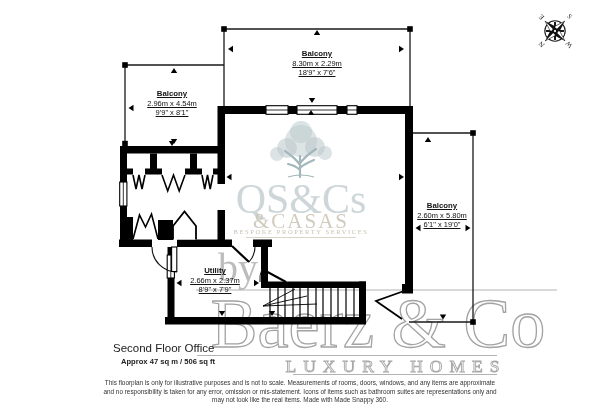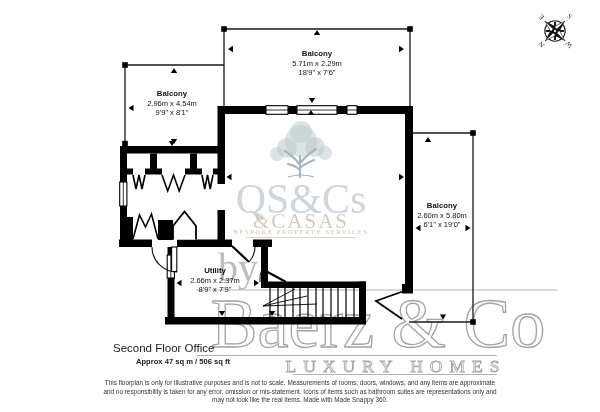--- a/index.html
+++ b/index.html
@@ -1,23 +1,23 @@
 <!DOCTYPE html>
 <html><head>
 <meta charset="utf-8">
 <style>
   html,body{margin:0;padding:0;background:#fff;}
   #stage{position:relative;width:600px;height:412px;background:#fff;overflow:hidden;
          font-family:"Liberation Sans",sans-serif;}
   #plan{position:absolute;left:0;top:0;}
   .lbl{position:absolute;transform:translateX(-50%);text-align:center;color:#111;
-       font-size:7.5px;line-height:9.6px;white-space:nowrap;}
+       font-size:7.5px;line-height:9.6px;white-space:nowrap;text-decoration:underline;}
   .lbl .rname{font-weight:bold;font-size:7.8px;}
   .title{position:absolute;left:113px;top:342px;font-size:11.5px;color:#222;}
-  .area{position:absolute;left:136px;top:357px;font-size:7.6px;font-weight:bold;color:#222;}
+  .area{position:absolute;left:121px;top:357px;font-size:7.6px;font-weight:bold;color:#222;}
   .disc{position:absolute;left:0;width:600px;text-align:center;font-size:6.4px;
         line-height:8.2px;color:#333;}
 </style>
 </head>
 <body>
 
 <div id="stage">
 
 <svg id="plan" width="600" height="412" viewBox="0 0 600 412">
 
@@ -171,21 +171,21 @@
       <text x="0" y="-16.5">N</text>
       <text x="0" y="23">S</text>
       <text x="19.5" y="2.5">E</text>
       <text x="-19.5" y="2.5">W</text>
     </g>
   </g>
 </svg>
 
   <div class="lbl" style="left:317px;top:49px">
     <div class="rname">Balcony</div>
-    <div>5.71m x 2.29m</div>
+    <div>8.30m x 2.29m</div>
     <div>18'9" x 7'6"</div>
   </div>
   <div class="lbl" style="left:172px;top:89px">
     <div class="rname">Balcony</div>
     <div>2.96m x 4.54m</div>
     <div>9'9" x 8'1"</div>
   </div>
   <div class="lbl" style="left:442px;top:201px">
     <div class="rname">Balcony</div>
     <div>2.60m x 5.80m</div>

